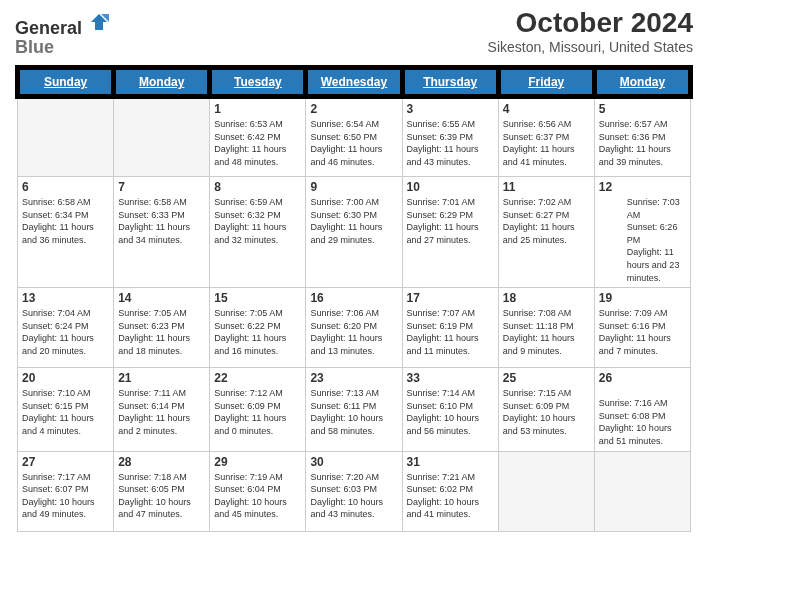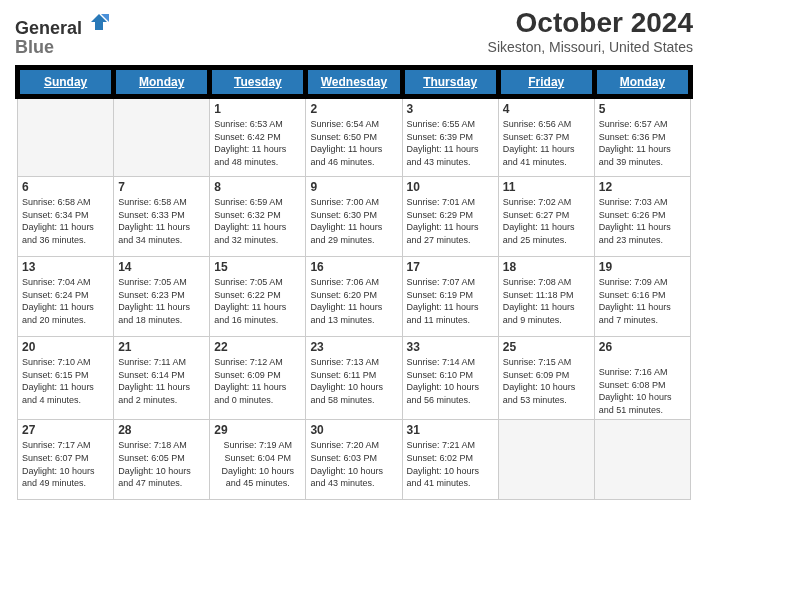--- a/index.html
+++ b/index.html
@@ -199,21 +199,21 @@
 Daylight: 11 hours and 27 minutes.</div>
           </td>
           <td>
             <div class="day-number">11</div>
             <div class="day-info" style="white-space: pre-line;">Sunrise: 7:02 AM
 Sunset: 6:27 PM
 Daylight: 11 hours and 25 minutes.</div>
           </td>
           <td>
             <div class="day-number">12</div>
-            <div class="day-info" style="white-space: pre-line;">Sunrise: 7:03 AM
+            <div class="day-info" style="white-space: pre-line; margin-left: 28px;">Sunrise: 7:03 AM
 Sunset: 6:26 PM
 Daylight: 11 hours and 23 minutes.</div>
           </td>
         </tr>
         <tr>
           <td>
             <div class="day-number">13</div>
             <div class="day-info" style="white-space: pre-line;">Sunrise: 7:04 AM
 Sunset: 6:24 PM
 Daylight: 11 hours and 20 minutes.</div>
@@ -307,21 +307,21 @@
 Daylight: 10 hours and 49 minutes.</div>
           </td>
           <td>
             <div class="day-number">28</div>
             <div class="day-info" style="white-space: pre-line;">Sunrise: 7:18 AM
 Sunset: 6:05 PM
 Daylight: 10 hours and 47 minutes.</div>
           </td>
           <td>
             <div class="day-number">29</div>
-            <div class="day-info" style="white-space: pre-line; text-align: center;">Sunrise: 7:19 AM
+            <div class="day-info" style="white-space: pre-line;">Sunrise: 7:19 AM
 Sunset: 6:04 PM
 Daylight: 10 hours and 45 minutes.</div>
           </td>
           <td>
             <div class="day-number">30</div>
             <div class="day-info" style="white-space: pre-line;">Sunrise: 7:20 AM
 Sunset: 6:03 PM
 Daylight: 10 hours and 43 minutes.</div>
           </td>
           <td>

